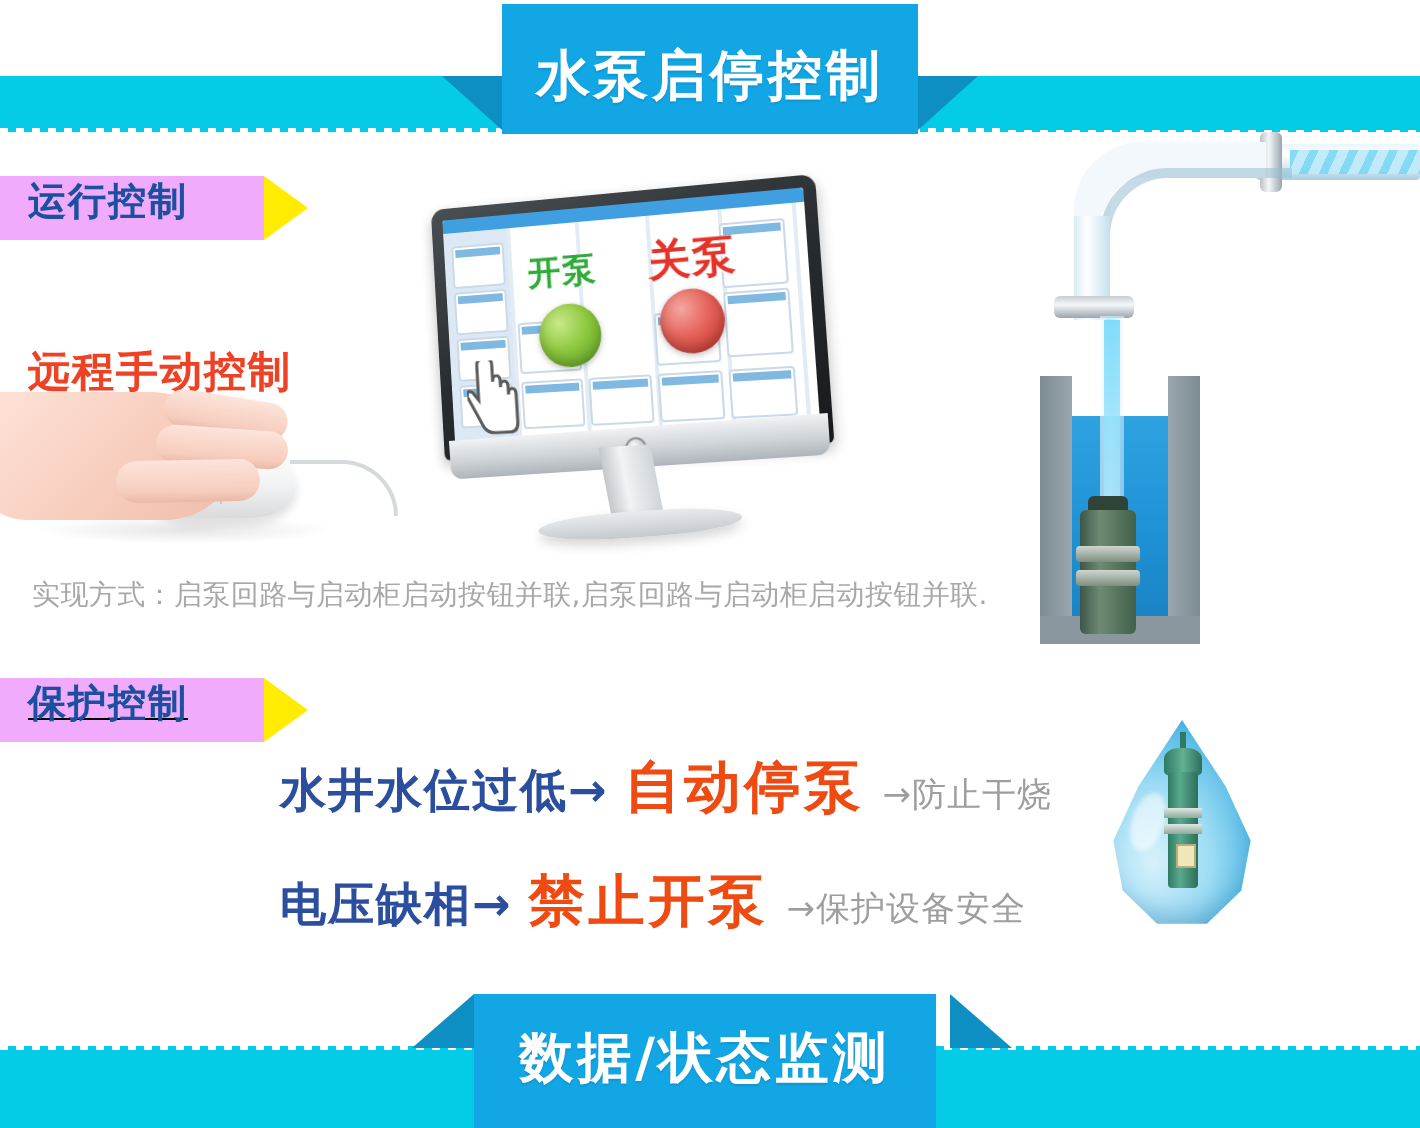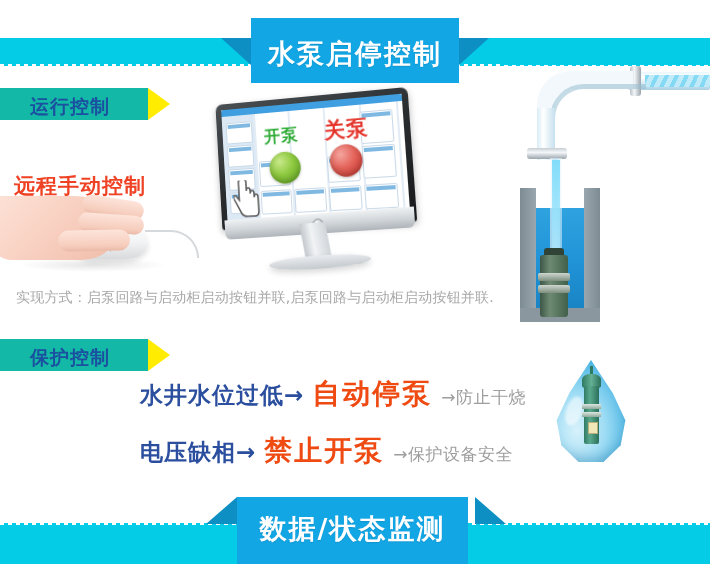--- a/index.html
+++ b/index.html
@@ -73,21 +73,21 @@
   }
 
   .ribbon-center {
     position: absolute;
     background: #12a6e5;
     display: flex;
     align-items: center;
     justify-content: center;
   }
   .ribbon-center.top {
-    left: 251px; top: 18px;
+    left: 251px; top: 2px;
     width: 208px; height: 65px;
     clip-path: polygon(0 0, 100% 0, 100% 100%, 0 100%);
   }
   .ribbon-center.bottom {
     left: 237px; top: 497px;
     width: 231px; height: 67px; text-align: right;
   }
   .ribbon-title {
     color: #ffffff;
     font-size: 27px;
@@ -95,43 +95,43 @@
     letter-spacing: 2px;
     text-shadow: 0 1px 1px rgba(0,0,0,0.10);
     white-space: nowrap;
   }
   .ribbon-center.top .ribbon-title { margin-top: 6px; }
   .ribbon-center.bottom .ribbon-title { margin-top: -4px; }
 
   
   .tag-arrow {
     position: absolute;
-    background: #14b8a6;
+    background: #f0abfc;
     display: flex;
-    align-items: flex-end;
-    padding-left: 30px;
+    align-items: flex-start;
+    padding-left: 14px;
   }
   .tag-arrow::after {
     content: "";
     position: absolute;
     right: -22px; top: 0;
     width: 0; height: 0;
     border-top: 16px solid transparent;
     border-bottom: 16px solid transparent;
     border-left: 22px solid #ffec00;
   }
   .tag-arrow .tag-label {
     color: #1b4fa0;
     font-size: 19px;
     font-weight: bold;
     letter-spacing: 1px;
     white-space: nowrap;
   }
   .tag-run  { left: 0; top: 88px; width: 118px; height: 32px; }
-  .tag-prot { left: 0; top: 339px; width: 118px; height: 32px; }
+  .tag-prot { left: 0; top: 339px; width: 118px; height: 32px; text-decoration: underline; }
 
   
   .subtitle-red {
     position: absolute;
     left: 14px; top: 136px;
     color: #ef4124;
     font-size: 21px;
     font-weight: bold;
     letter-spacing: 1px;
     white-space: nowrap;

